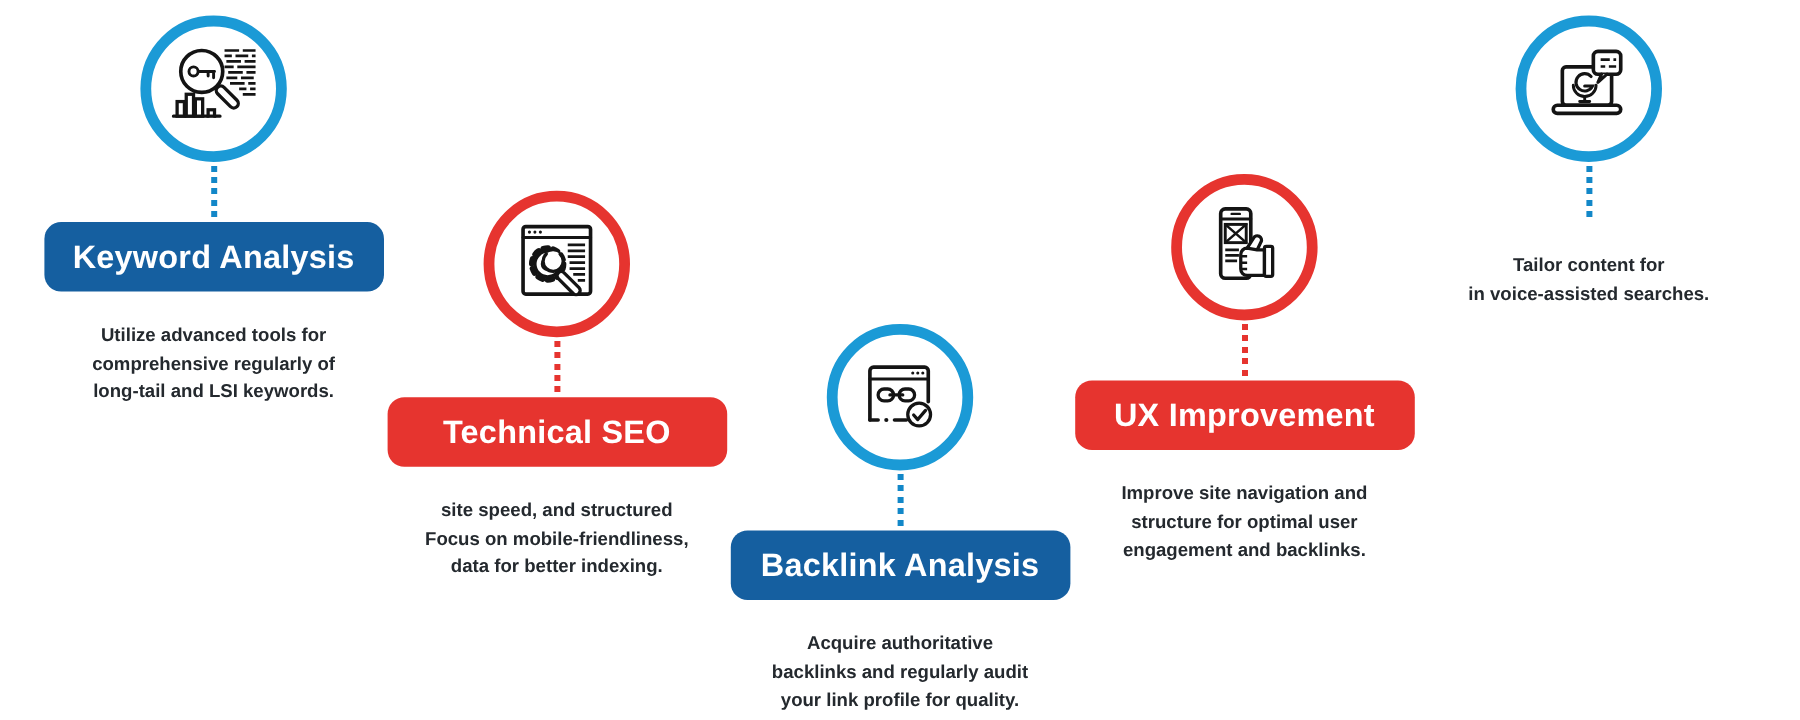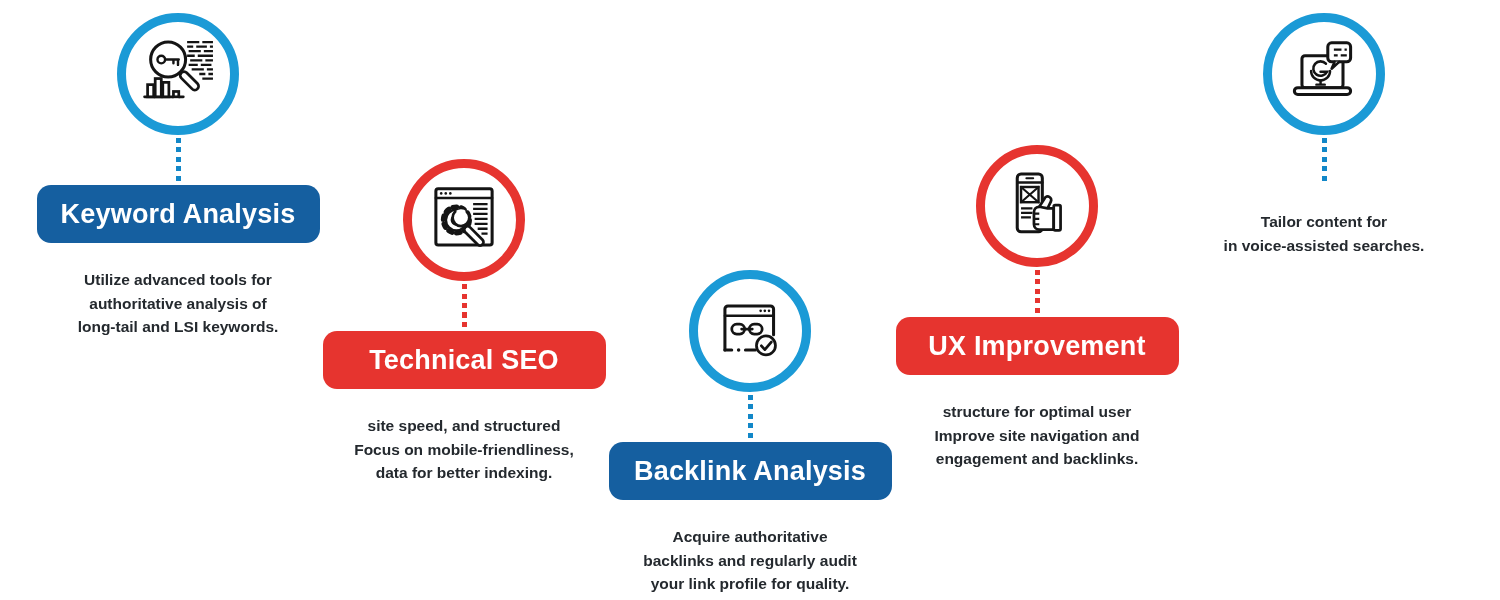--- a/index.html
+++ b/index.html
@@ -75,21 +75,21 @@
           <path d="M33.5 31 H51 M44 31 v5 M50 31 v7" stroke-width="3.2"></path>
         </g>
       </svg>
     </div>
     <div class="connector"></div>
     <div class="badge">
       <span class="badge-label">Keyword Analysis</span>
     </div>
     <div class="desc">
       <span class="desc-line">Utilize advanced tools for</span>
-      <span class="desc-line">authoritative analysis of</span>
+      <span class="desc-line">comprehensive regularly of</span>
       <span class="desc-line">long-tail and LSI keywords.</span>
     </div>
   </section>
 
   <section class="col col-2 accent-red">
     <div class="icon-circle">
       <svg width="76" height="76" viewBox="0 0 100 100">
         <g class="ico" stroke-linecap="round">
           <rect x="13" y="9" width="74" height="74" rx="3" stroke-width="4" fill="#fff"></rect>
           <path d="M13 21 H87" stroke-width="3.2"></path>
@@ -163,22 +163,22 @@
           <path d="M46 60 h7 M46 67 h7 M46 74 h7" stroke-width="2.8" stroke-linecap="butt"></path>
           <rect x="72" y="49" width="9" height="33" rx="2" fill="#fff" stroke-width="3.6"></rect>
         </g>
       </svg>
     </div>
     <div class="connector"></div>
     <div class="badge">
       <span class="badge-label">UX Improvement</span>
     </div>
     <div class="desc">
+      <span class="desc-line">Improve site navigation and</span>
       <span class="desc-line">structure for optimal user</span>
-      <span class="desc-line">Improve site navigation and</span>
       <span class="desc-line">engagement and backlinks.</span>
     </div>
   </section>
 
   <section class="col col-5 accent-blue">
     <div class="icon-circle">
       <svg width="76" height="76" viewBox="0 0 100 100">
         <g class="ico" stroke-linecap="round">
           <rect x="21" y="26" width="54" height="42" rx="4" fill="#fff" stroke-width="4"></rect>
           <rect x="11" y="68" width="74" height="9" rx="4.5" fill="#fff" stroke-width="4"></rect>

